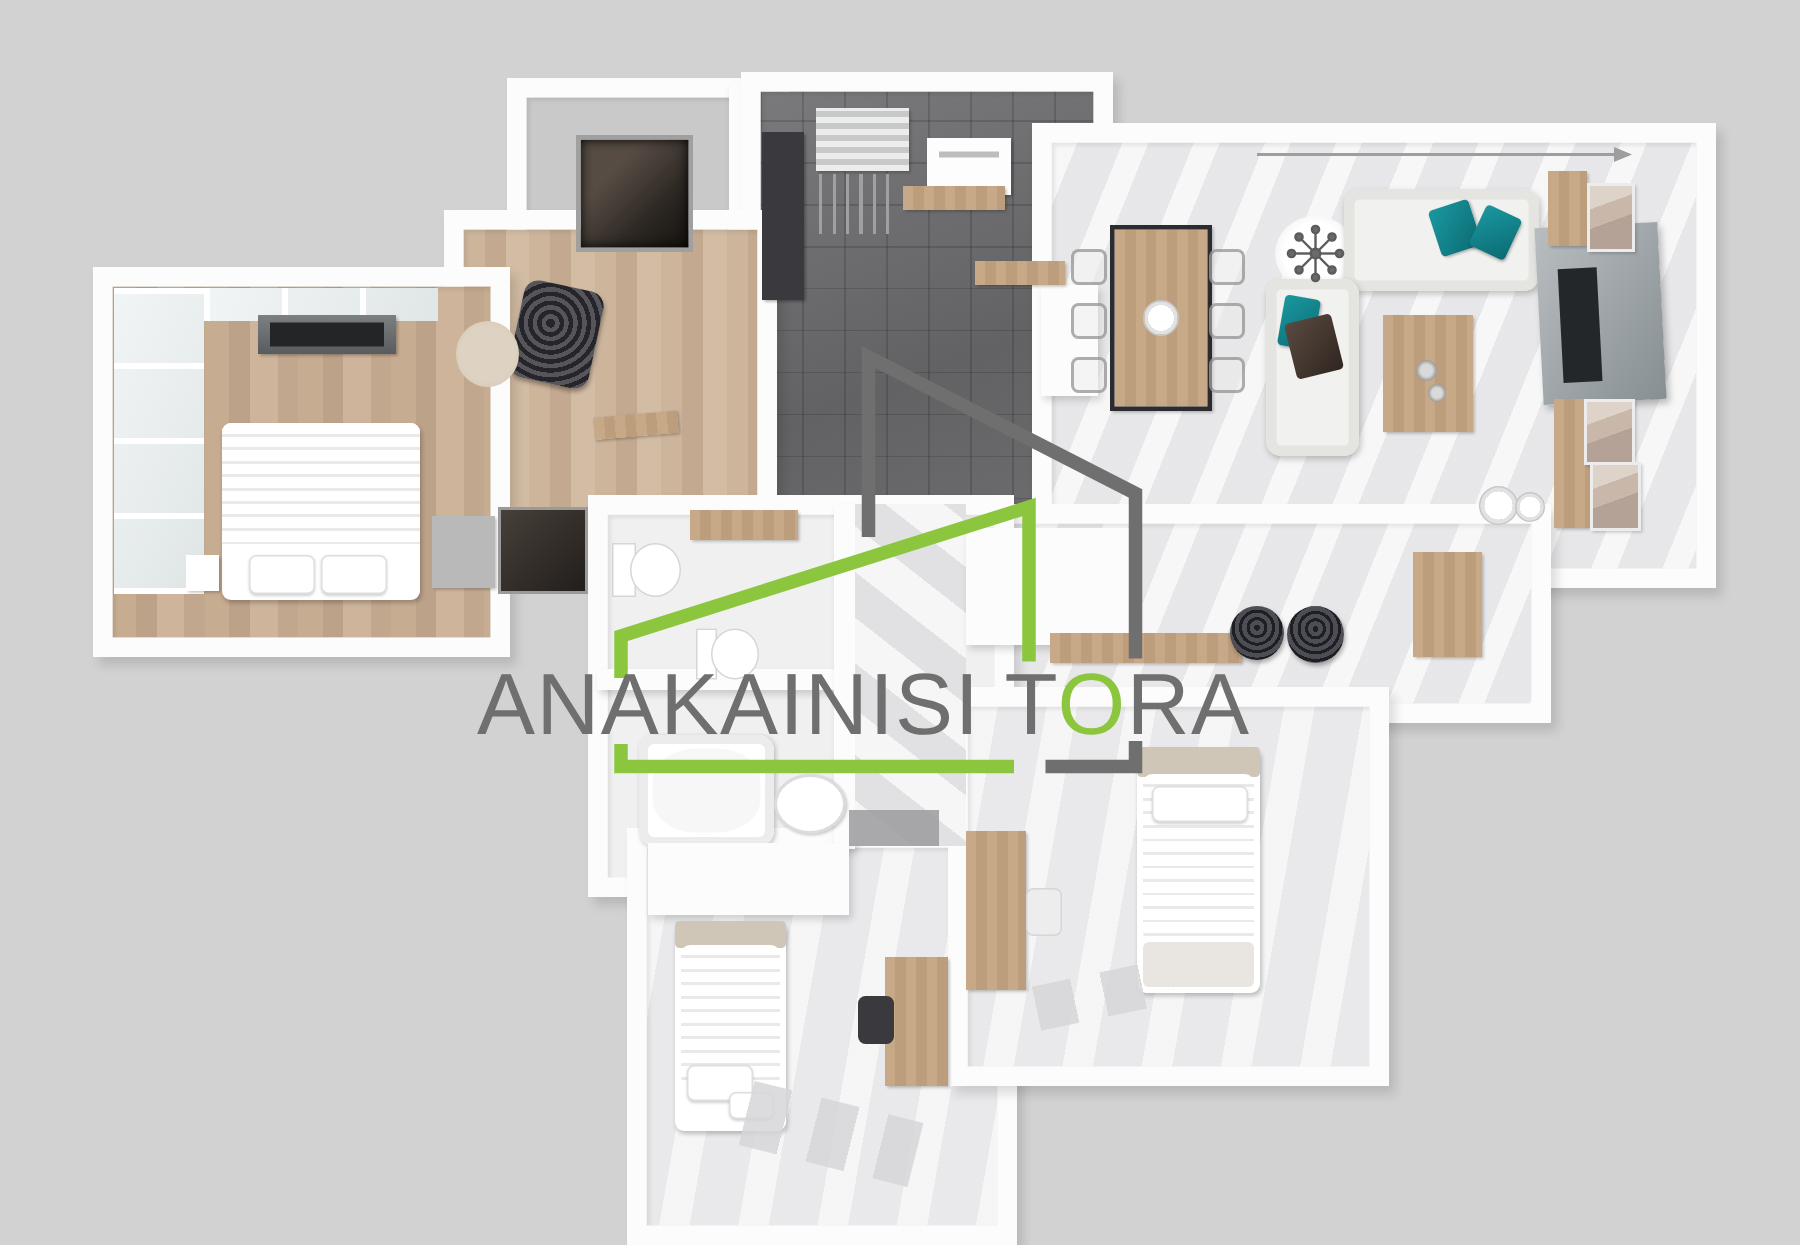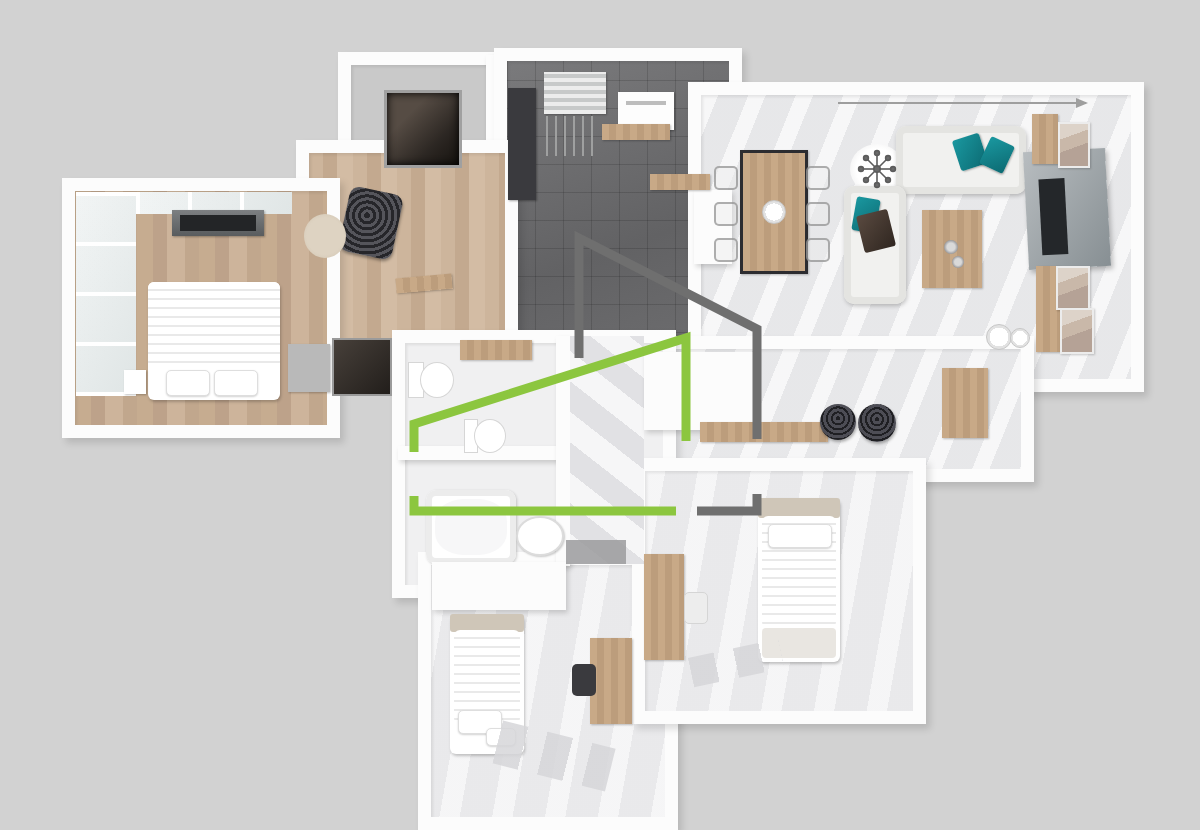--- a/index.html
+++ b/index.html
@@ -216,14 +216,17 @@
       <circle cx="11" cy="-11" r="2.4"></circle>
         <circle cx="-11" cy="-11" r="2.4"></circle>
       <circle cx="0" cy="0" r="3.2"></circle>
     </g>
     <polyline points="414,452 414,424 686,338 686,441" fill="none" stroke="#8cc63f" stroke-width="9"></polyline>
     <polyline points="579,358 579,238 757,329 757,439" fill="none" stroke="#6f6f6f" stroke-width="9"></polyline>
     <polyline points="414,496 414,511 676,511" fill="none" stroke="#8cc63f" stroke-width="9"></polyline>
     <polyline points="757,494 757,511 697,511" fill="none" stroke="#6f6f6f" stroke-width="9"></polyline>
   </svg>
 
+  <div class="wm-text">
+    <span>ANAKAINISI T</span><span class="wm-o">O</span><span>RA</span>
+  </div>
 
 </div>
 
 </body></html>

